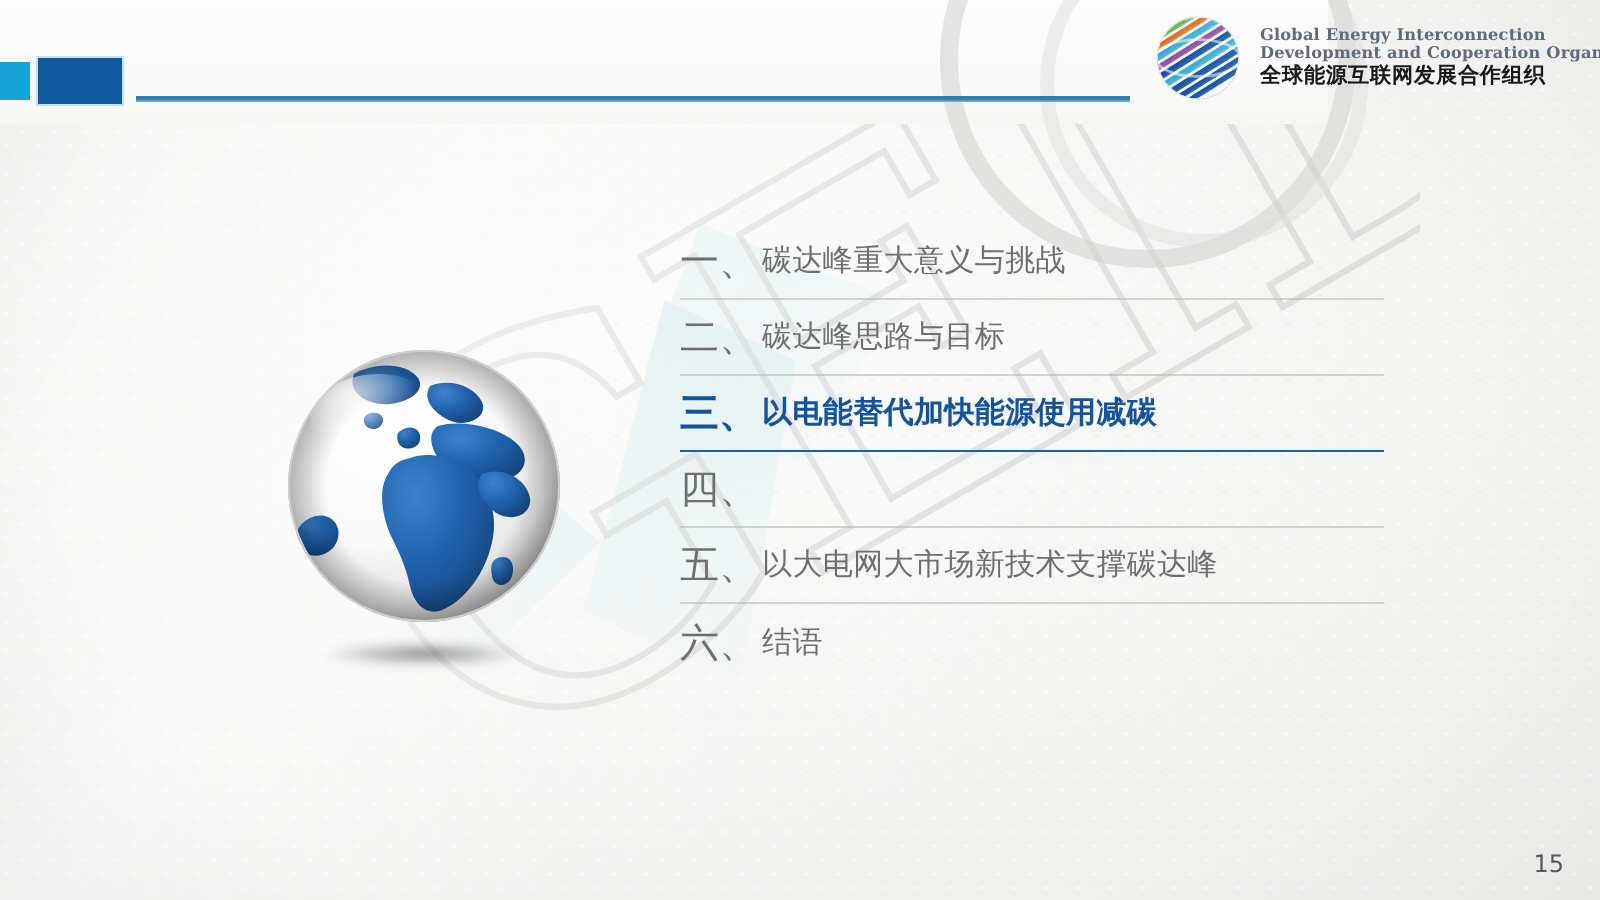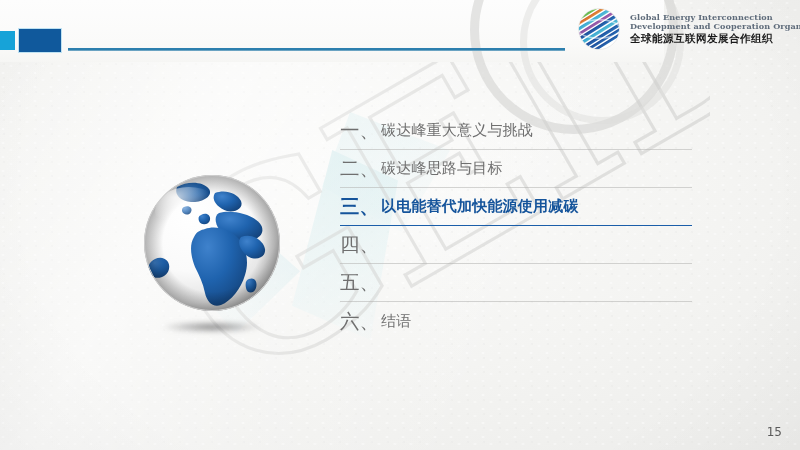--- a/index.html
+++ b/index.html
@@ -363,20 +363,21 @@
       <span class="num">三、</span>
       <span class="txt">以电能替代加快能源使用减碳</span>
     </div>
 
     <div class="agenda-item">
       <span class="num">四、</span>
     </div>
 
     <div class="agenda-item">
       <span class="num">五、</span>
+      <span class="txt">以大电网大市场新技术支撑碳达峰</span>
     </div>
 
     <div class="agenda-item">
       <span class="num">六、</span>
       <span class="txt">结语</span>
     </div>
 
   </div>
 
   <div class="page-num">15</div>

